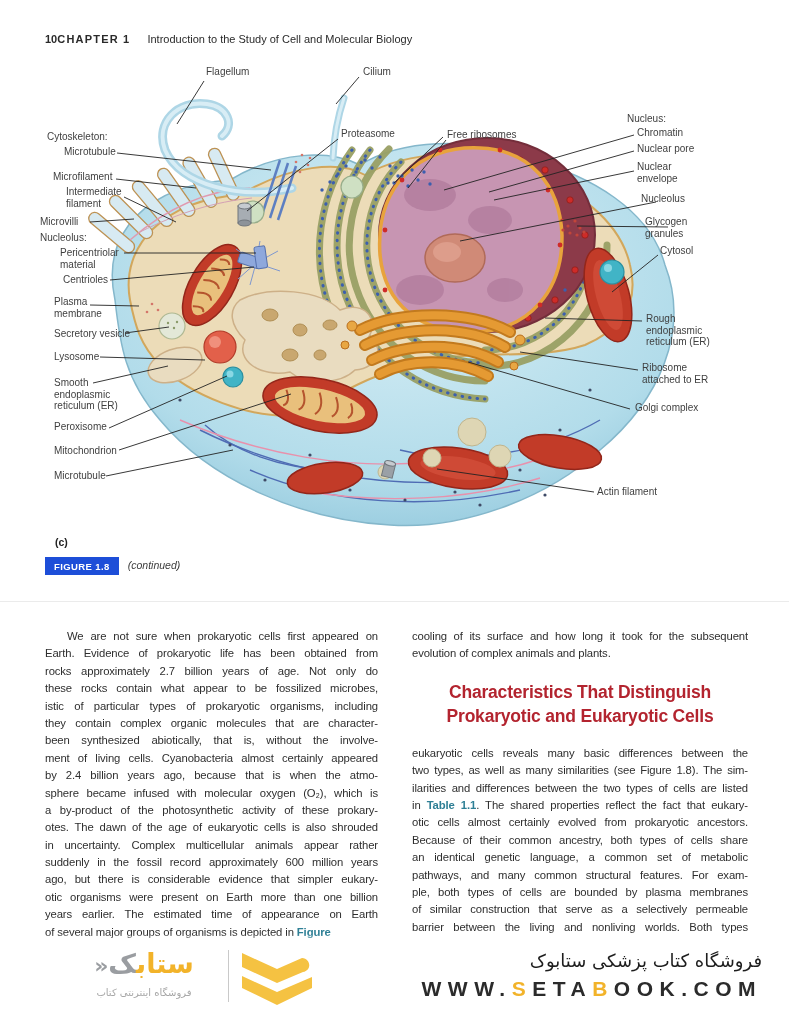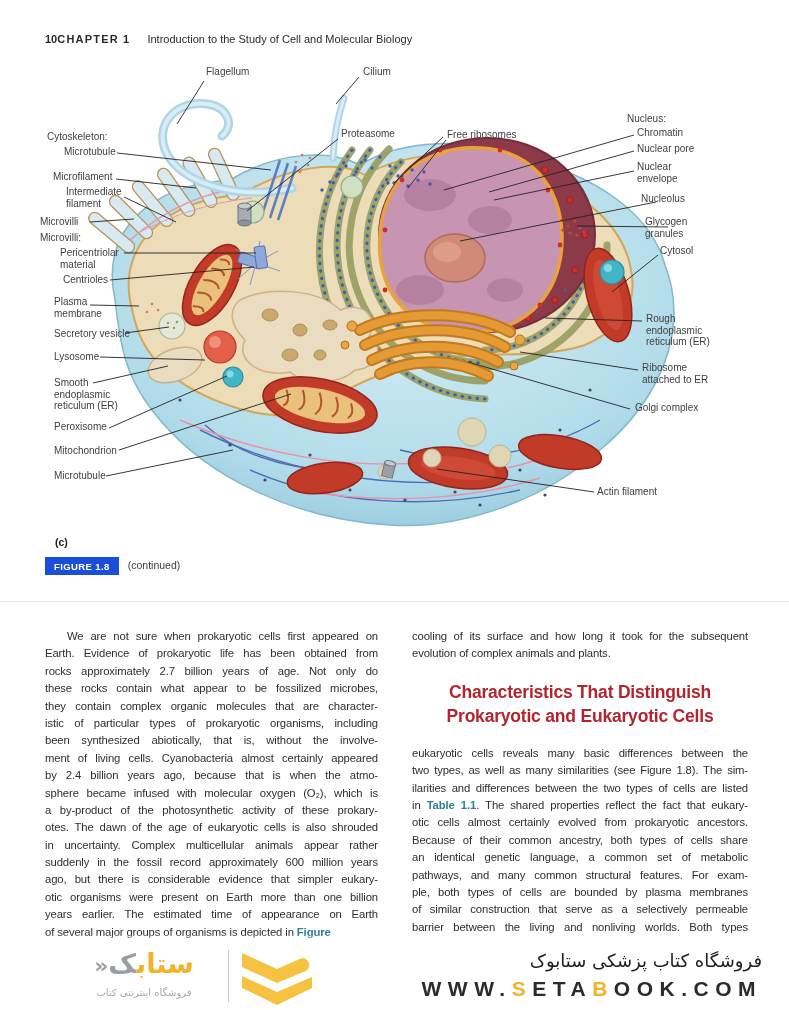--- a/index.html
+++ b/index.html
@@ -8,21 +8,21 @@
   
   .hdr{position:absolute;left:45px;top:33px;font-size:11px;color:#2a2a2a;white-space:nowrap;}
   .hdr .pg{font-weight:bold;}
   .hdr .ch{font-weight:600;letter-spacing:1.2px;margin-right:17px;}
   
   .lbl{position:absolute;font-size:10px;line-height:11.5px;color:#3f3f3f;white-space:pre-line;}
   .panel{position:absolute;left:55px;top:536px;font-size:10.5px;font-weight:bold;color:#222;}
   .caprow{position:absolute;left:45px;top:556px;}
   .figbox{display:inline-block;background:#1d4ed8;color:#fff;font-size:9.5px;font-weight:bold;
           letter-spacing:.4px;padding:4px 9px 3px 9px;}
-  .cont{font-size:10.5px;color:#3c3c3c;margin-left:9px;vertical-align:1px;}
+  .cont{font-size:10.5px;font-style:italic;color:#3c3c3c;margin-left:9px;vertical-align:1px;}
   .rule{position:absolute;left:0;top:601px;width:789px;height:1px;background:#ebebeb;}
   
   .textwrap{position:absolute;left:0;top:628px;width:789px;height:322px;overflow:hidden;}
   .col{position:absolute;top:0;}
   .tl{font-size:11.3px;line-height:17.4px;height:17.4px;letter-spacing:-0.12px;
       text-align:justify;color:#2e2e2e;overflow:hidden;}
   .jl{text-align-last:justify;}
   .indent{padding-left:22px;}
   .link{font-weight:bold;color:#2e7f95;}
   .rhead{font-size:17.5px;line-height:24px;color:#b3242f;font-weight:600;letter-spacing:-0.2px;text-align:center;}
@@ -359,21 +359,21 @@
 
   <div class="lbl" style="left:206px;top:66px">Flagellum</div>
   <div class="lbl" style="left:363px;top:66px">Cilium</div>
   <div class="lbl" style="left:341px;top:128px">Proteasome</div>
   <div class="lbl" style="left:47px;top:131px">Cytoskeleton:</div>
   <div class="lbl" style="left:64px;top:146px">Microtubule</div>
   <div class="lbl" style="left:53px;top:171px">Microfilament</div>
   <div class="lbl" style="left:66px;top:186px">Intermediate
 filament</div>
   <div class="lbl" style="left:40px;top:216px">Microvilli</div>
-  <div class="lbl" style="left:40px;top:232px">Microvilli:</div>
+  <div class="lbl" style="left:40px;top:232px">Nucleolus:</div>
   <div class="lbl" style="left:60px;top:247px">Pericentriolar
 material</div>
   <div class="lbl" style="left:63px;top:274px">Centrioles</div>
   <div class="lbl" style="left:54px;top:296px">Plasma
 membrane</div>
   <div class="lbl" style="left:54px;top:328px">Secretory vesicle</div>
   <div class="lbl" style="left:54px;top:351px">Lysosome</div>
   <div class="lbl" style="left:54px;top:377px">Smooth
 endoplasmic
 reticulum (ER)</div>
@@ -403,22 +403,22 @@
     <span class="figbox">FIGURE 1.8</span><span class="cont">(continued)</span>
   </div>
   <div class="rule"></div>
 
   <div class="textwrap">
     <div class="col" style="left:45px;width:333px">
       <div class="tl jl indent">We are not sure when prokaryotic cells first appeared on</div>
       <div class="tl jl">Earth. Evidence of prokaryotic life has been obtained from</div>
       <div class="tl jl">rocks approximately 2.7 billion years of age. Not only do</div>
       <div class="tl jl">these rocks contain what appear to be fossilized microbes,</div>
+      <div class="tl jl">istic of particular types of prokaryotic organisms, including</div>
       <div class="tl jl">they contain complex organic molecules that are character-</div>
-      <div class="tl jl">istic of particular types of prokaryotic organisms, including</div>
       <div class="tl jl">been synthesized abiotically, that is, without the involve-</div>
       <div class="tl jl">ment of living cells. Cyanobacteria almost certainly appeared</div>
       <div class="tl jl">by 2.4 billion years ago, because that is when the atmo-</div>
       <div class="tl jl">sphere became infused with molecular oxygen (O₂), which is</div>
       <div class="tl jl">a by-product of the photosynthetic activity of these prokary-</div>
       <div class="tl jl">otes. The dawn of the age of eukaryotic cells is also shrouded</div>
       <div class="tl jl">in uncertainty. Complex multicellular animals appear rather</div>
       <div class="tl jl">suddenly in the fossil record approximately 600 million years</div>
       <div class="tl jl">ago, but there is considerable evidence that simpler eukary-</div>
       <div class="tl jl">otic organisms were present on Earth more than one billion</div>

